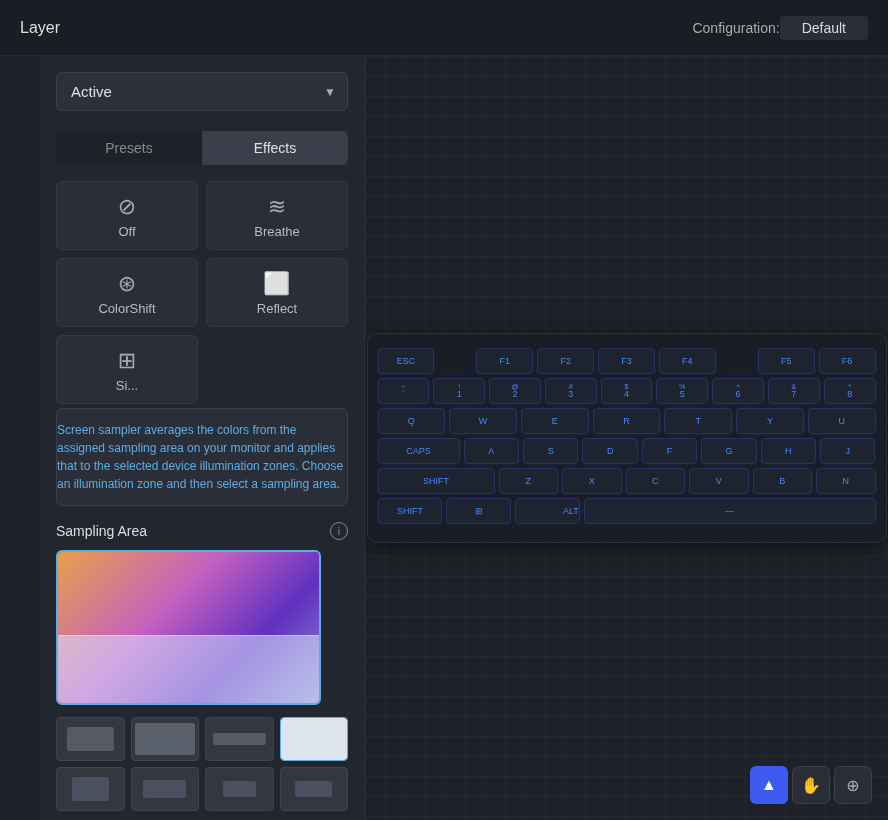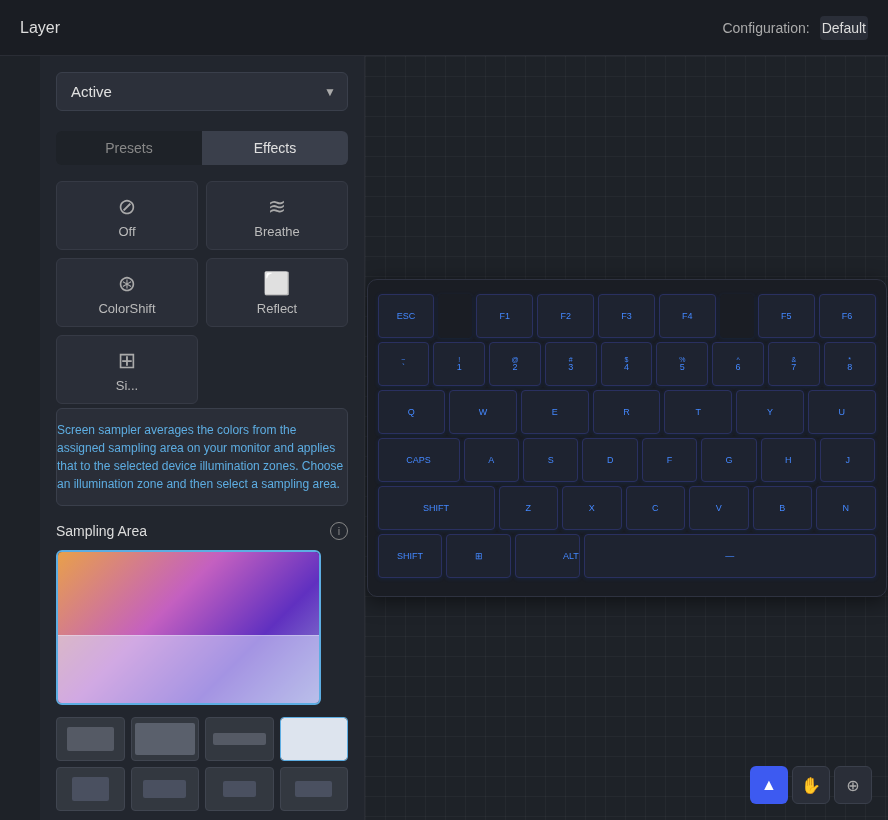--- a/index.html
+++ b/index.html
@@ -24,31 +24,30 @@
       border-bottom: 1px solid #2a2d35;
     }
     .top-bar-title {
       font-size: 16px;
       color: #ddd;
       font-weight: 500;
     }
     .top-bar-right {
       display: flex;
       align-items: center;
-      gap: 10px;
     }
     .config-label {
       font-size: 14px;
       color: #aaa;
     }
     .config-value {
       font-size: 14px;
       color: #ddd;
       background: #2a2e38;
-      padding: 4px 2px;
+      padding: 4px 22px;
       border-radius: 4px;
     }
 
     
     .main-layout {
       display: flex;
       height: calc(820px - 56px);
     }
 
     
@@ -296,21 +295,21 @@
     .kb-key {
       background: #1e2330;
       border: 1px solid #2a3060;
       border-radius: 4px;
       color: #4488ff;
       font-size: 9px;
       display: flex;
       flex-direction: column;
       align-items: center;
       justify-content: center;
-      height: 44px;
+      height: 26px;
       min-width: 34px;
       flex: 1;
       cursor: pointer;
       user-select: none;
       position: relative;
       box-shadow: 0 1px 4px rgba(0,80,200,0.15);
     }
     .kb-key .key-top {
       font-size: 7px;
       color: #4488ff;

